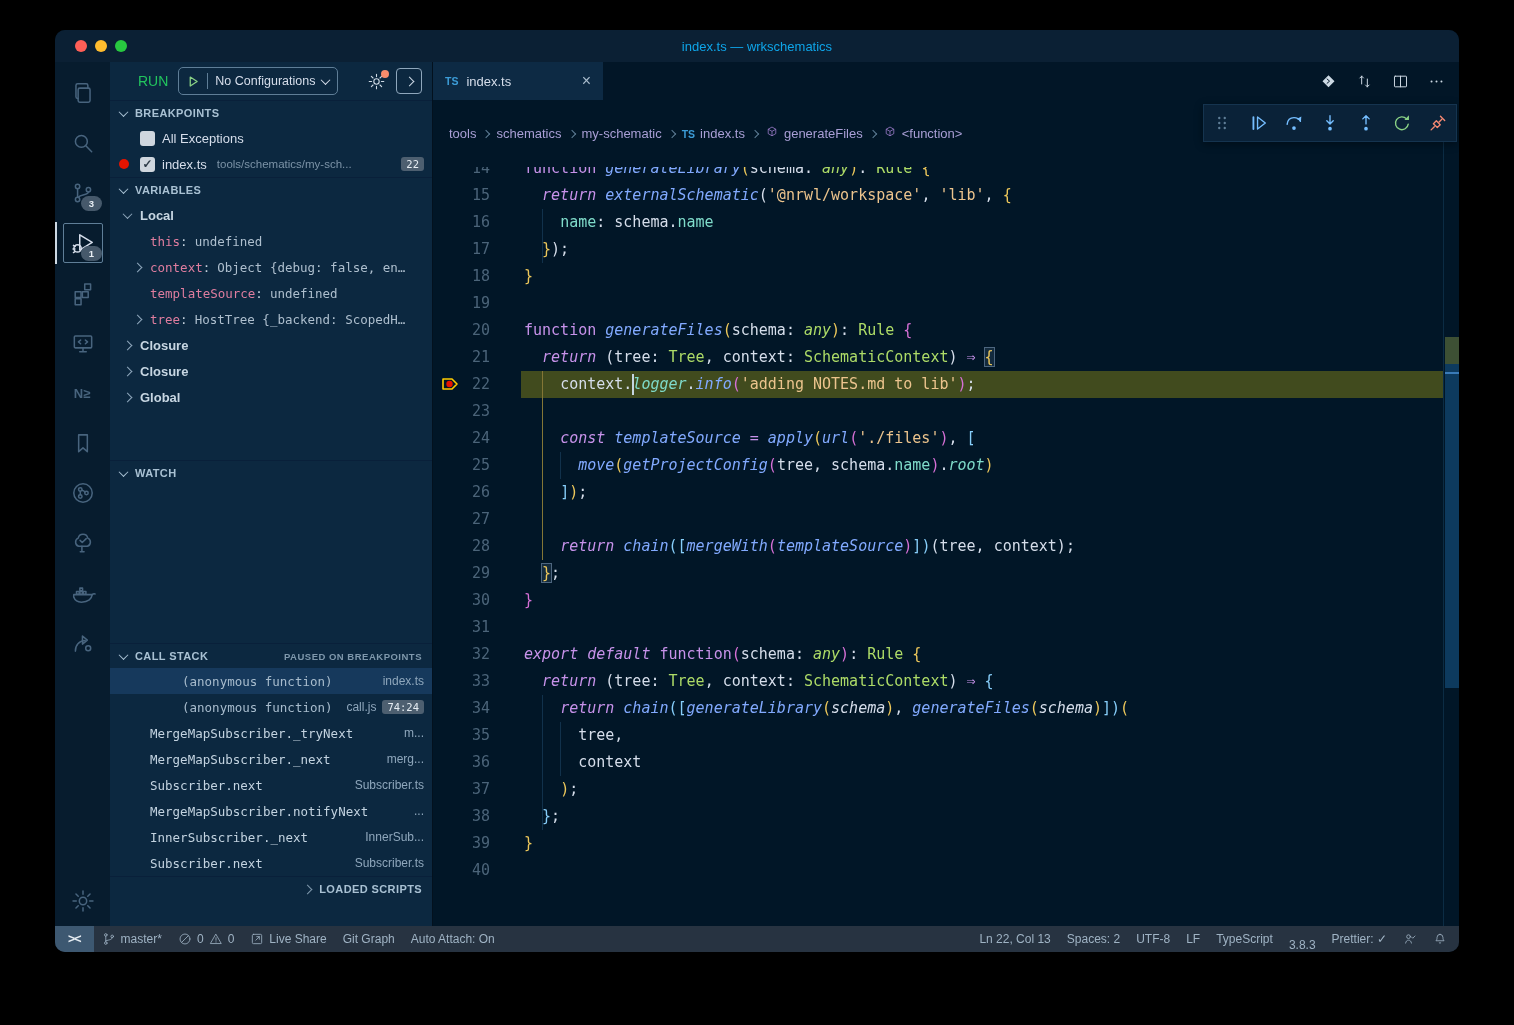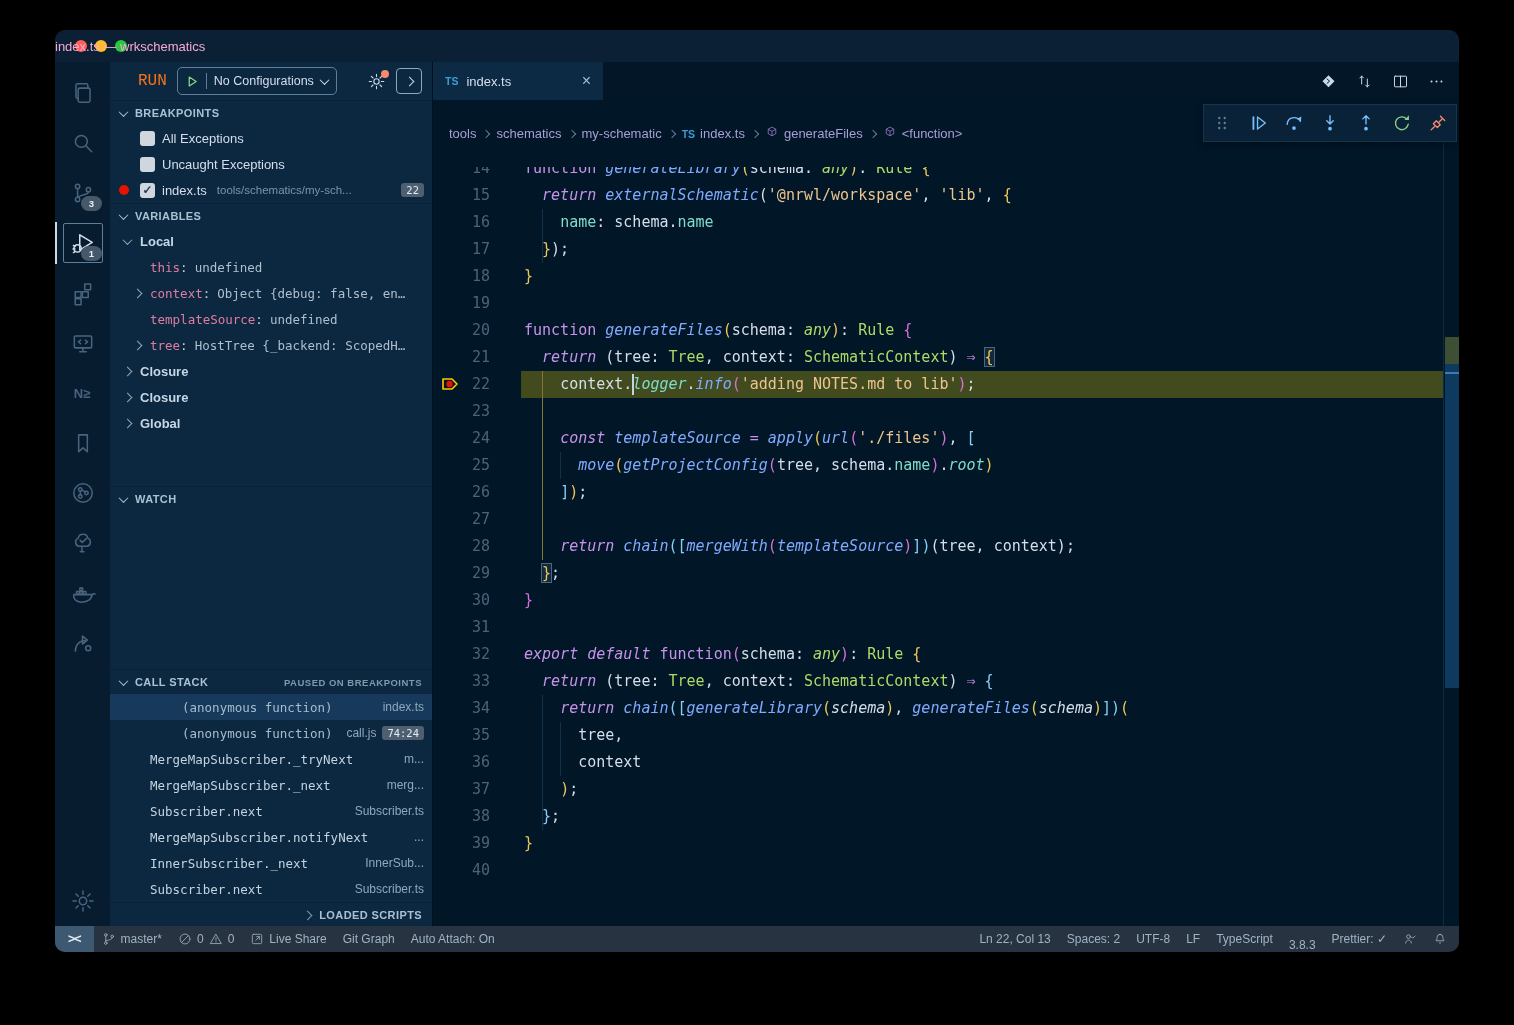--- a/index.html
+++ b/index.html
@@ -1,35 +1,35 @@
 <!DOCTYPE html>
 <html><head>
 <meta charset="utf-8">
 <style>
   html,body{margin:0;padding:0;background:#000;width:1514px;height:1025px;font-family:"Liberation Sans",sans-serif;-webkit-font-smoothing:antialiased;}
   .win{position:absolute;left:55px;top:30px;width:1404px;height:922px;background:#011627;border-radius:10px;overflow:hidden;box-shadow:0 20px 60px rgba(0,0,0,.7);display:flex;flex-direction:column;}
   
   .titlebar{height:32px;background:#0b2034;display:flex;align-items:center;position:relative;flex:none;}
   .lights{display:flex;gap:8px;margin-left:20px;}
   .light{width:12px;height:12px;border-radius:50%;}
-  .title{position:absolute;left:0;right:0;text-align:left;color:#f9a8d4;font-size:13px;pointer-events:none;}
+  .title{position:absolute;left:0;right:0;text-align:center;color:#0ea5e9;font-size:13px;pointer-events:none;}
   
   .main{flex:1;display:flex;min-height:0;}
   .activitybar{width:55px;background:#071c2e;display:flex;flex-direction:column;align-items:center;padding-top:6px;position:relative;flex:none;}
   .ab-item{width:55px;height:50px;display:flex;align-items:center;justify-content:center;color:#48647e;position:relative;cursor:pointer;}
   .ab-item svg{width:26px;height:26px;fill:none;stroke:currentColor;stroke-width:1.4;stroke-linecap:round;stroke-linejoin:round;}
   .ab-item.active{color:#d6deeb;}
   .ab-item.active .ab-box{position:absolute;width:38px;height:38px;border:1px solid #5f7e97;border-radius:2px;}
   .ab-item.active::before{content:"";position:absolute;left:0;top:4px;bottom:4px;width:2px;background:#cdd9e4;}
   .ab-badge{position:absolute;right:8px;bottom:7px;min-width:15px;height:15px;border-radius:8px;background:#46596b;color:#e8eef3;font-size:9.5px;font-weight:bold;display:flex;align-items:center;justify-content:center;padding:0 3px;}
   .ab-spacer{flex:1;}
   
   .sidebar{width:322px;background:#0c2840;border-right:1px solid #03111e;display:flex;flex-direction:column;color:#d6deeb;flex:none;overflow:hidden;}
   .runbar{height:38px;display:flex;align-items:center;padding:0 10px;gap:10px;flex:none;}
-  .runbar .runlabel{color:#f97316;font-size:16px;margin-left:18px;font-family:Liberation Mono, monospace;}
+  .runbar .runlabel{color:#22c55e;font-size:14px;margin-left:18px;}
   .runpill{display:flex;align-items:center;height:26px;border:1px solid #5f7e97;border-radius:5px;padding:0 8px;gap:7px;}
   .runpill svg{width:13px;height:13px;fill:none;stroke:#89d185;stroke-width:1.6;stroke-linejoin:round;}
   .runpill .sep{width:1px;height:16px;background:#5f7e97;}
   .runpill .cfg{font-size:12.5px;color:#d6deeb;}
   .iconbtn{position:relative;color:#cdd9e4;display:flex;align-items:center;justify-content:center;cursor:pointer;}
   .iconbtn svg{width:19px;height:19px;fill:none;stroke:currentColor;stroke-width:1.4;stroke-linecap:round;}
   .gear-dot{position:absolute;right:-3px;top:-2px;width:8px;height:8px;border-radius:50%;background:#f78c6c;}
   .consolebtn{width:24px;height:24px;border:1.2px solid #8fa7bc;border-radius:4px;display:flex;align-items:center;justify-content:center;color:#cdd9e4;}
   .sect-head{height:24px;display:flex;align-items:center;gap:8px;padding:0 10px;font-size:11px;font-weight:bold;letter-spacing:.4px;color:#a9c1d3;border-top:1px solid #09203a;flex:none;cursor:pointer;}
   .sect-head .right{margin-left:auto;font-size:9.5px;color:#7f98ac;letter-spacing:.5px;}
@@ -241,24 +241,20 @@
       </div>
 
       <div class="sect-head">
         <span class="cv down"></span>
           <span>BREAKPOINTS</span>
       </div>
       <div id="bp-rows">
           <div class="row bp-row">
             <span class="checkbox"></span>
             <span class="bp-label">All Exceptions</span>
-          </div>
-          <div class="row bp-row">
-            <span class="checkbox"></span>
-            <span class="bp-label">Uncaught Exceptions</span>
           </div>
           <div class="row bp-row">
             <span class="bp-dot"></span>
             <span class="checkbox">✓</span>
             <span class="bp-label">index.ts</span>
             <span class="bp-path">tools/schematics/my-sch...</span>
             <span class="pill-badge">22</span>
           </div>
         </div>
 

